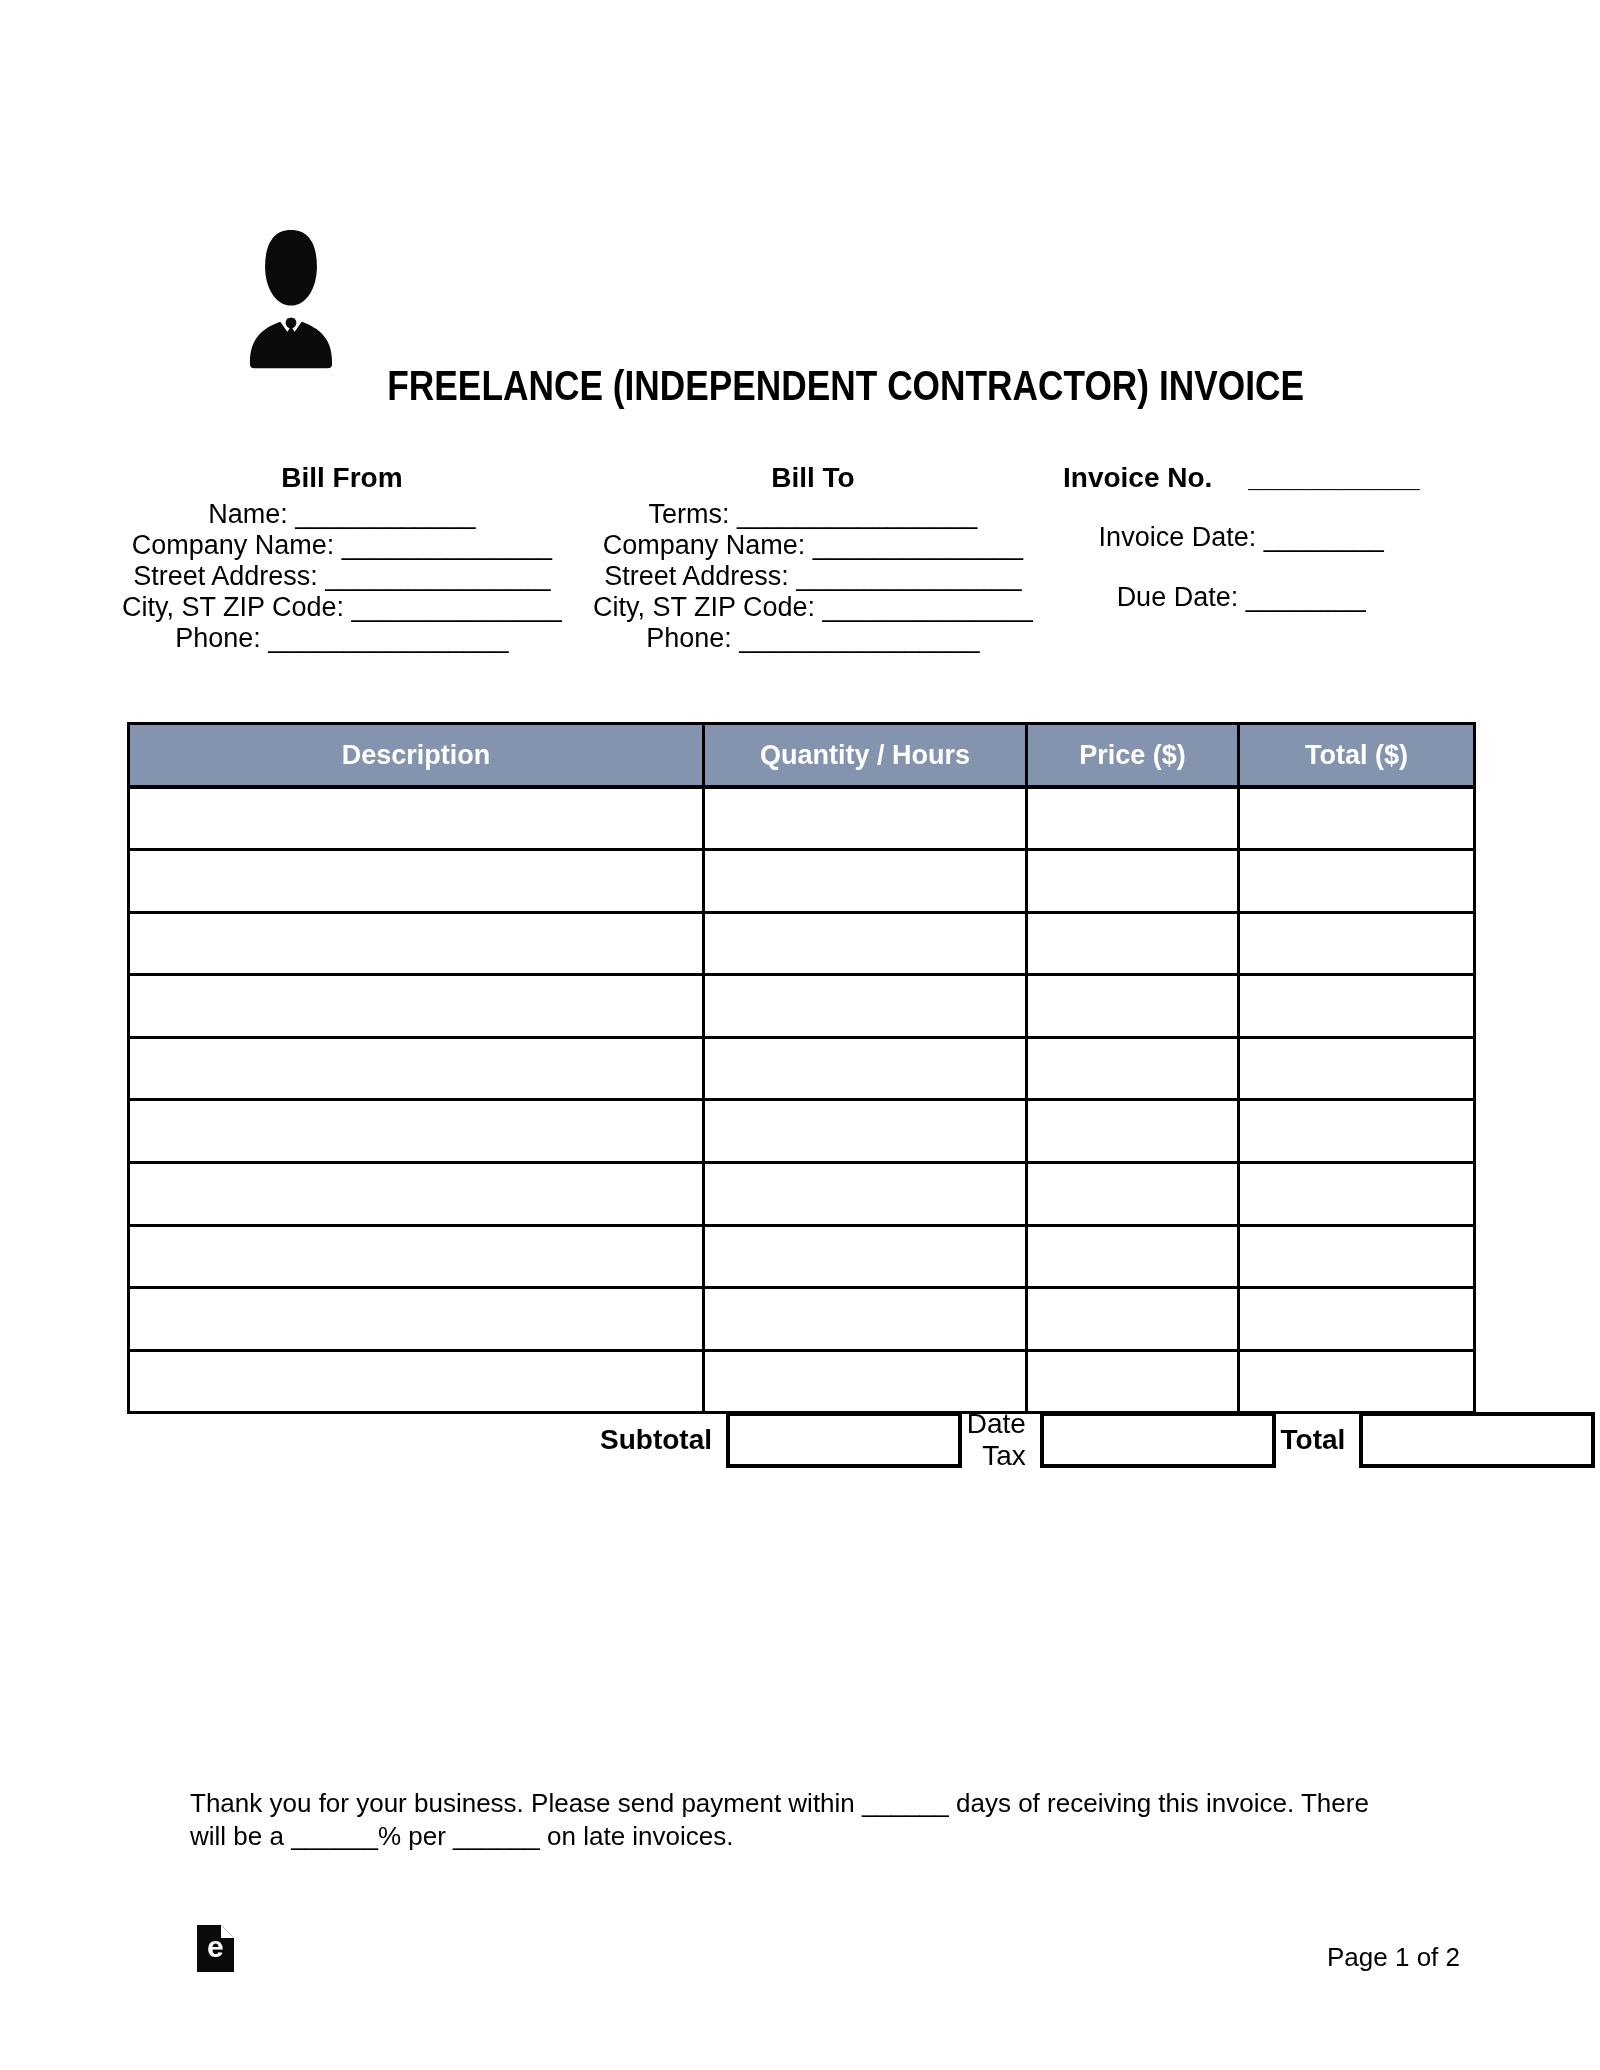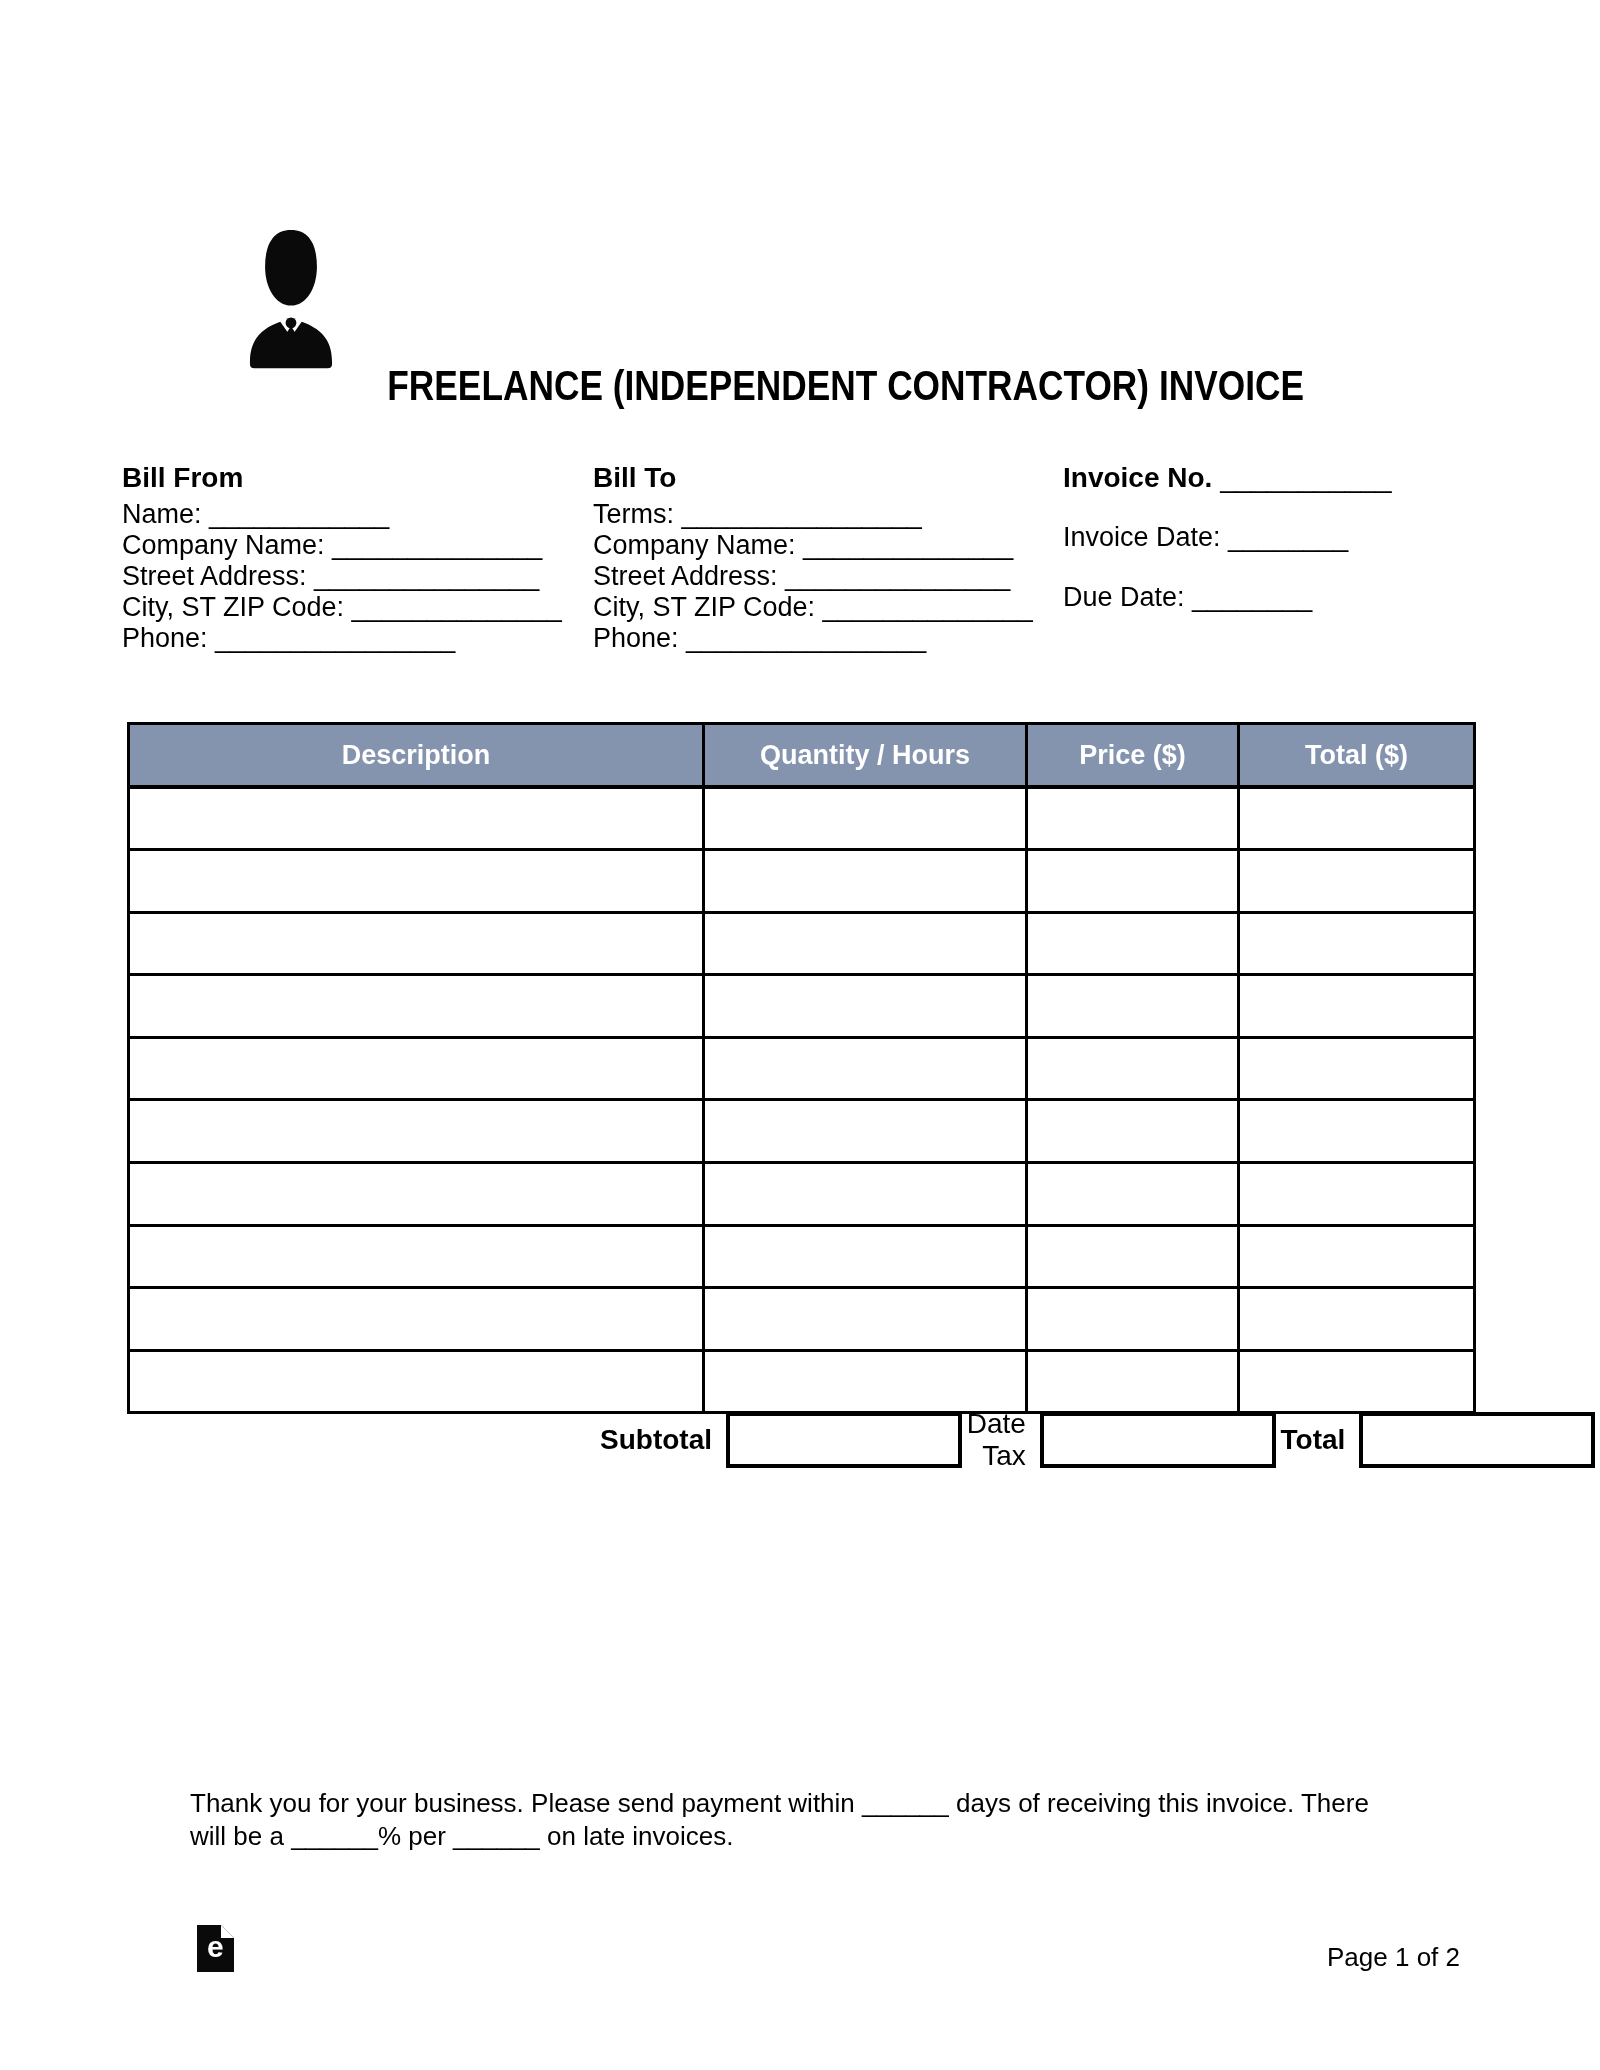--- a/index.html
+++ b/index.html
@@ -9,23 +9,23 @@
   }
   
   .person-icon{position:absolute;left:237px;top:227px;width:108px;height:142px;}
   .doc-title{
     position:absolute;left:0;top:362px;width:100%;box-sizing:border-box;
     padding-left:91px;text-align:center;margin:0;
     font-size:42px;font-weight:bold;letter-spacing:0;
   }
   .doc-title>span{display:inline-block;transform:scaleX(.84);white-space:nowrap;}
   
-  .info-col{position:absolute;top:462px;font-size:27px;line-height:31px;}
+  .info-col{position:absolute;top:462px;font-size:27px;line-height:31px;text-align:center;}
   .col-heading{font-size:28px;font-weight:bold;line-height:31px;margin-bottom:6px;white-space:nowrap;}
-  .col-heading .norm{font-weight:normal;}
+  .col-heading .norm{font-weight:bold;margin-left:28px;}
   .field-line{white-space:nowrap;}
   .meta-line{margin-top:29px;white-space:nowrap;}
   
   .items-table{
     position:absolute;left:127px;top:722px;width:1346px;
     border-collapse:collapse;table-layout:fixed;border:3px solid #000;
   }
   .items-table th{
     background:var(--header-bg,#8594AE);color:#fff;font-size:27px;font-weight:bold;
     height:60px;border:3px solid #000;border-bottom:4px solid #000;padding:0;

